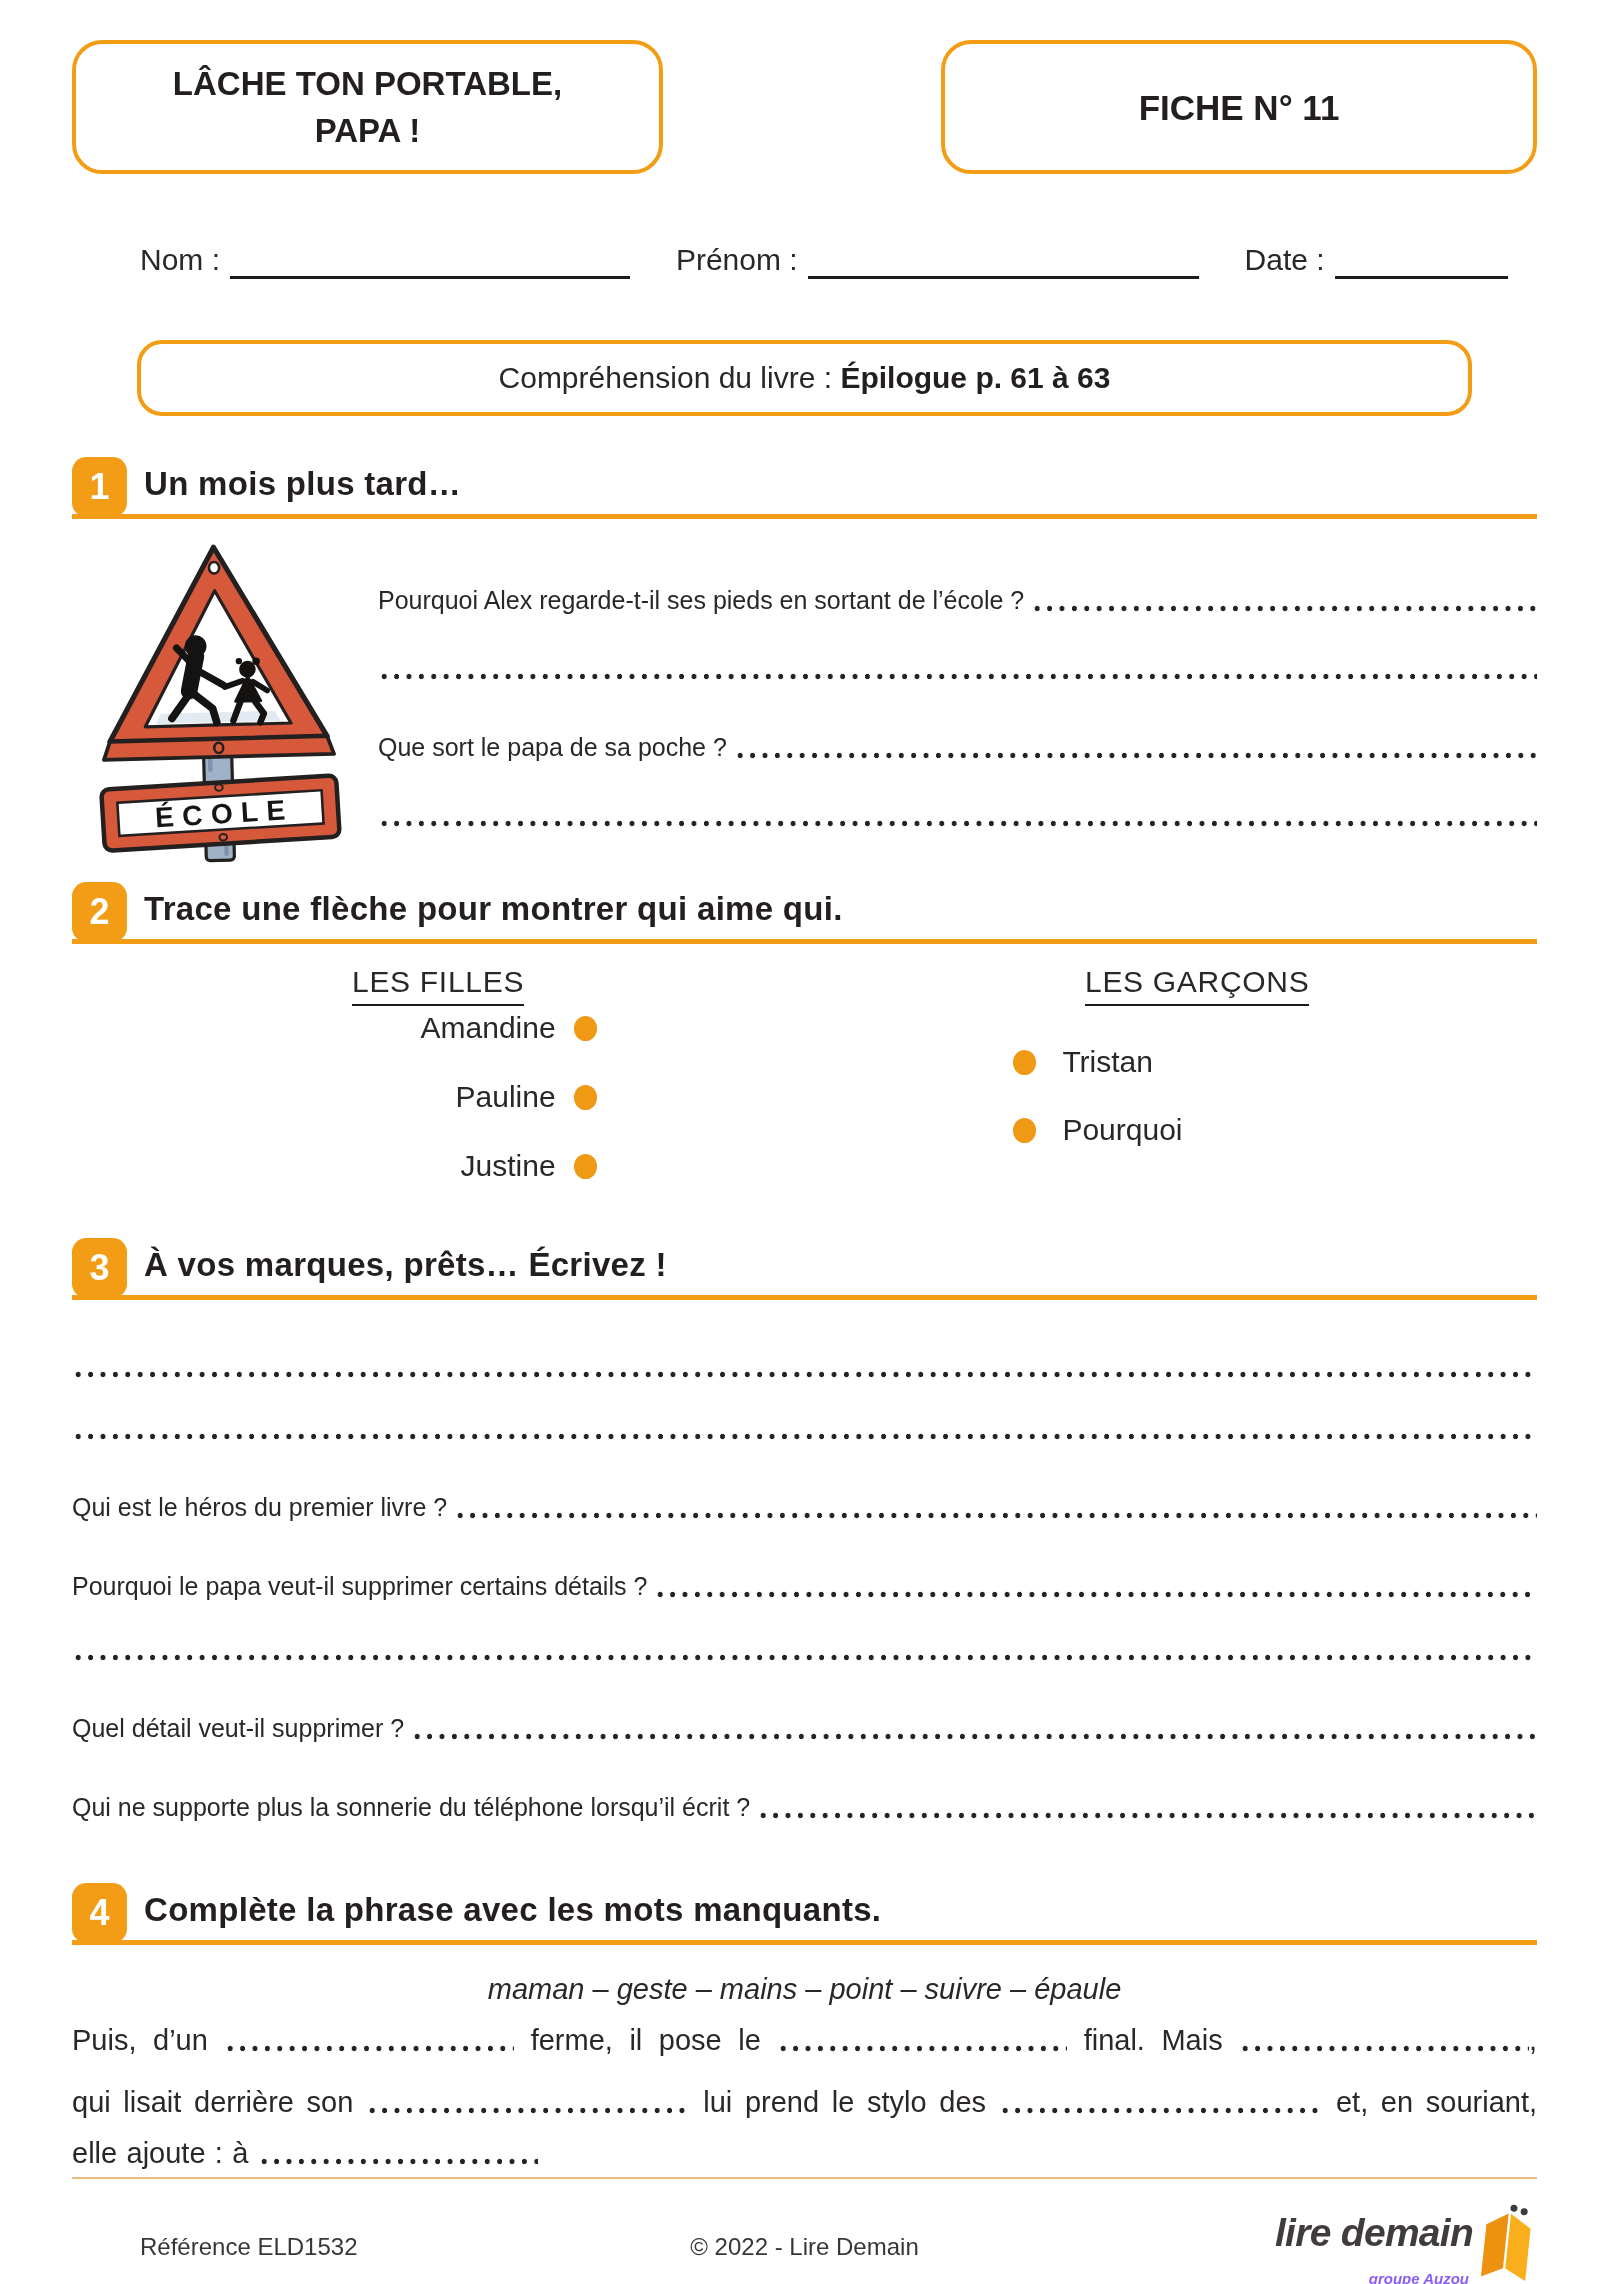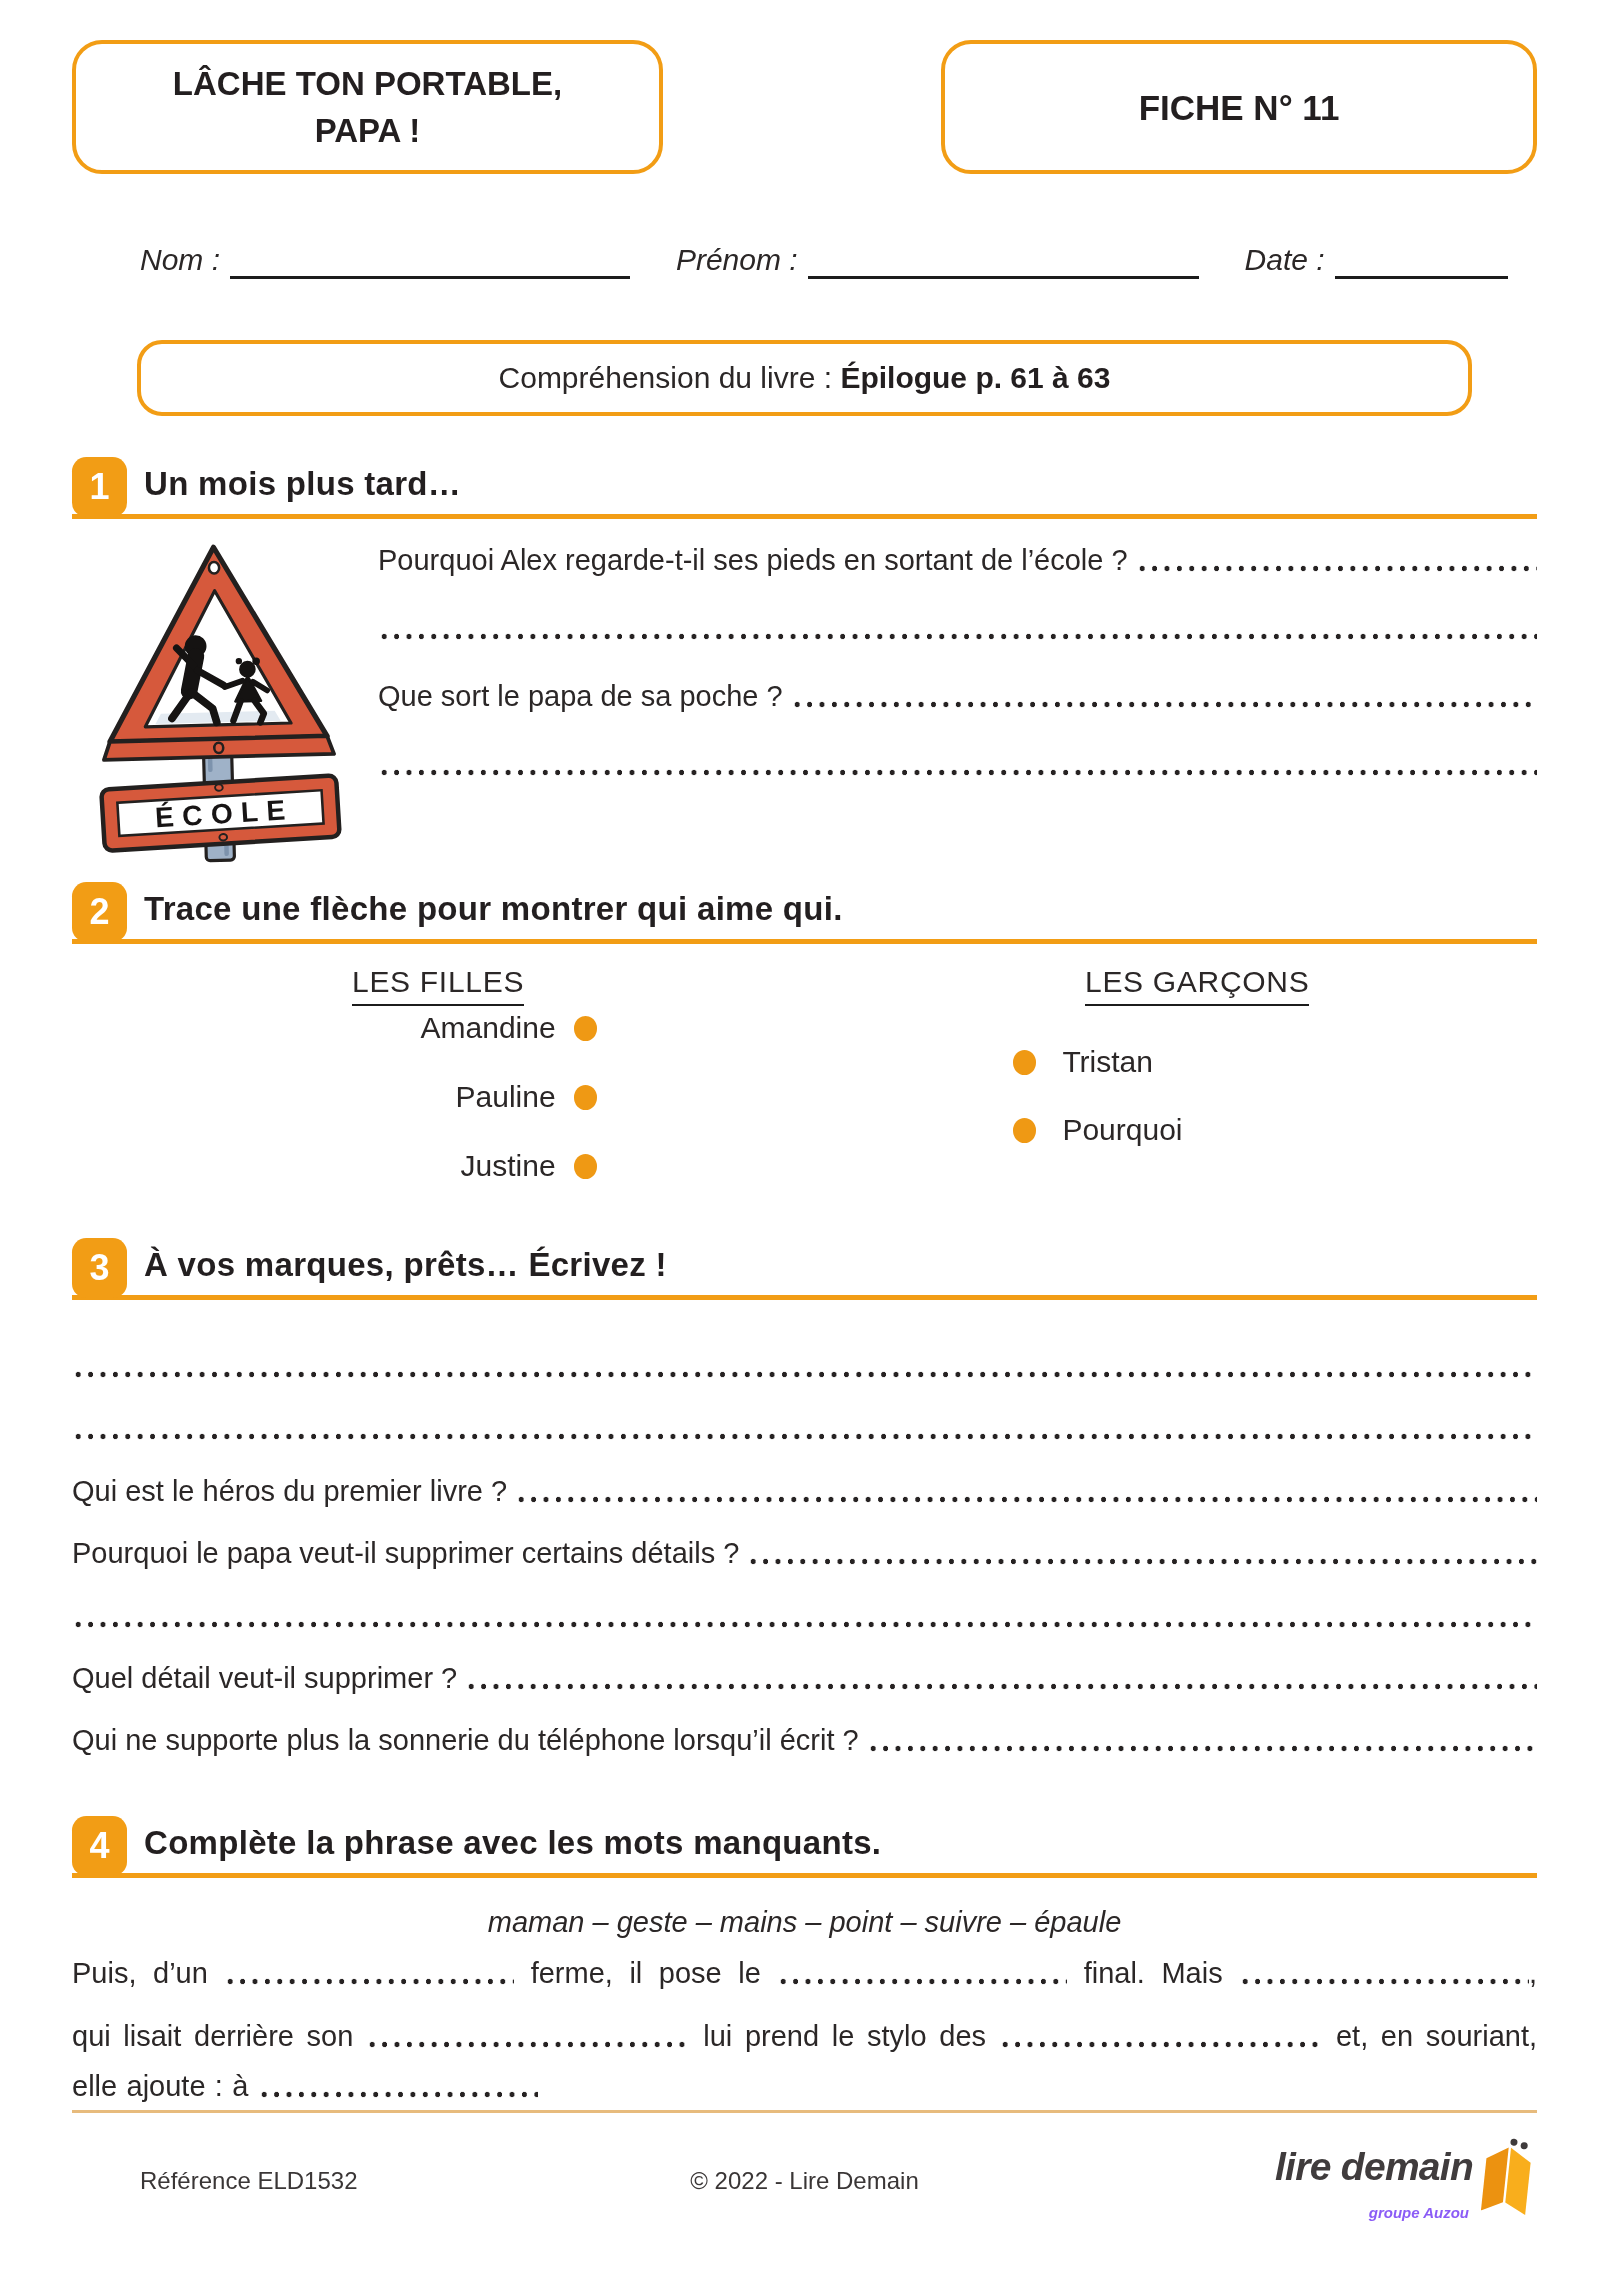--- a/index.html
+++ b/index.html
@@ -22,21 +22,21 @@
     box-sizing:border-box;height:134px;border:4.6px solid var(--accent);
     border-radius:30px;display:flex;flex-direction:column;align-items:center;
     justify-content:center;font-weight:bold;color:var(--title-ink);
     font-size:33px;line-height:47px;text-align:center;background:#fff;
   }
   .hbox.left{width:591px;}
   .hbox.right{width:596px;font-size:35px;}
   
   .namerow{
     margin-top:65px;height:40px;display:flex;align-items:flex-end;
-    justify-content:space-between;padding:0 29px 0 68px;font-size:30px;font-style:italic;
+    justify-content:space-between;padding:0 29px 0 68px;font-size:30px;
   }
   .fgroup{display:flex;align-items:flex-end;}
   .fgroup .lbl{line-height:38px;white-space:pre;}
   .fline{display:inline-block;border-bottom:3.9px solid #1c1c1c;height:34px;margin-left:10.4px;}
   .w630{width:400px}.w615{width:391px}.w265{width:173px}
   
   .banner{
     margin:61px 0 0 65px;width:1335px;height:76px;box-sizing:border-box;
     border:4.6px solid var(--accent);border-radius:25px;display:flex;
     align-items:center;justify-content:center;font-size:30px;color:var(--ink);
@@ -46,21 +46,21 @@
   
   .sechead{display:flex;align-items:center;height:60px;border-bottom:5.9px solid var(--accent);}
   .badge{
     flex:none;width:55px;height:60px;margin-bottom:-5.9px;background:var(--accent);
     border-radius:14.3px;color:#ffffff;font-size:36px;font-weight:bold;
     display:flex;align-items:center;justify-content:center;
   }
   .sechead .st{margin-left:17px;font-size:33px;font-weight:bold;color:var(--title-ink);letter-spacing:0.3px;}
   .mt-s1{margin-top:38px;}.mt-s2{margin-top:14.3px;}.mt-s3{margin-top:11.7px;}.mt-s4{margin-top:53px;}
   
-  .qrow{display:flex;height:39px;font-size:29px;line-height:39px;white-space:pre;}
+  .qrow{display:flex;height:39px;font-size:25px;line-height:39px;white-space:pre;margin-top:40px;}
   .qrow .qt{flex:none;}
   .dotfill,.dotline,.dfix{
     background-image:radial-gradient(circle,#262222 2.3px,transparent 2.7px);
     background-size:12.4px 6.5px;background-repeat:repeat-x;background-position:0 24px;
   }
   .dotfill{flex:1;}
   .dotline{height:39px;}
   
   .sec1-body{margin-top:18px;display:flex;}
   .signcol{flex:none;width:306px;box-sizing:border-box;padding-left:17px;}

